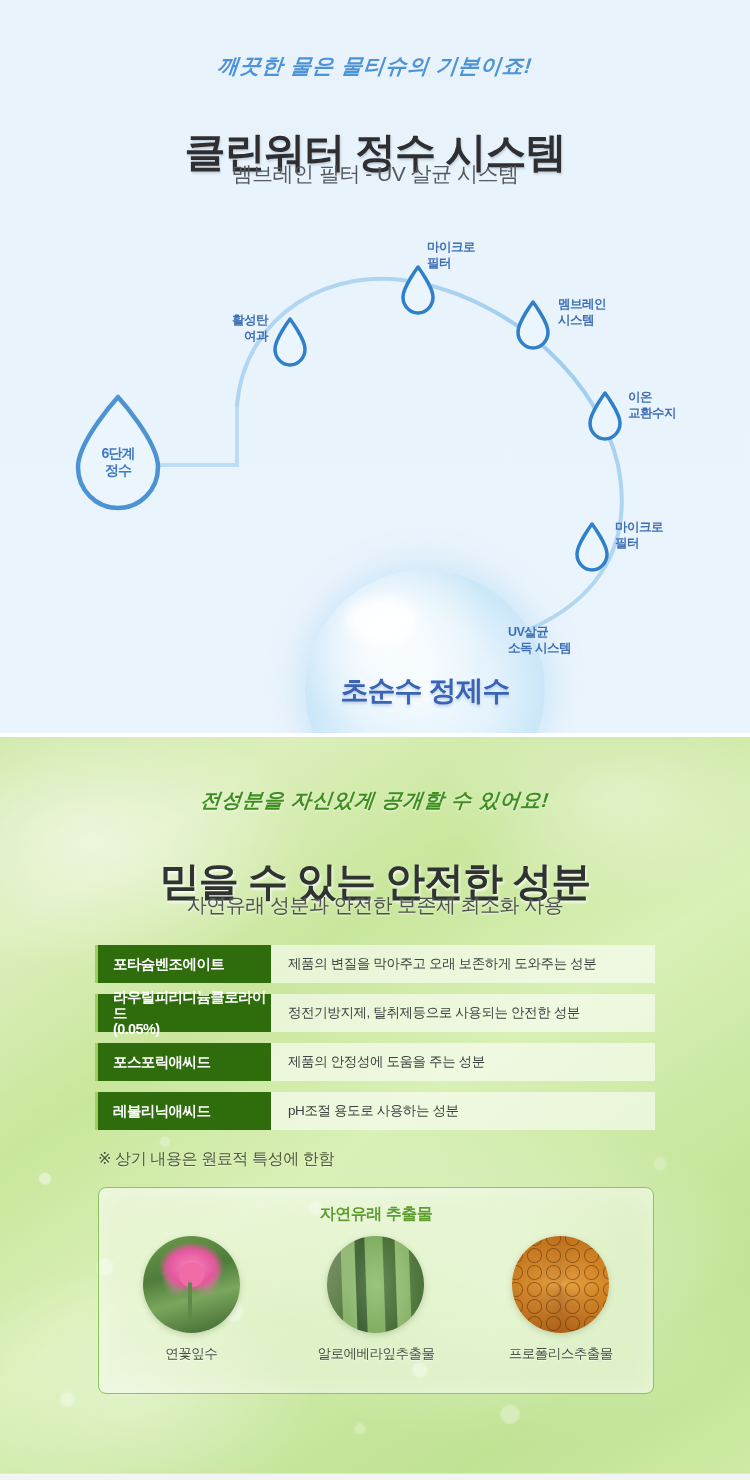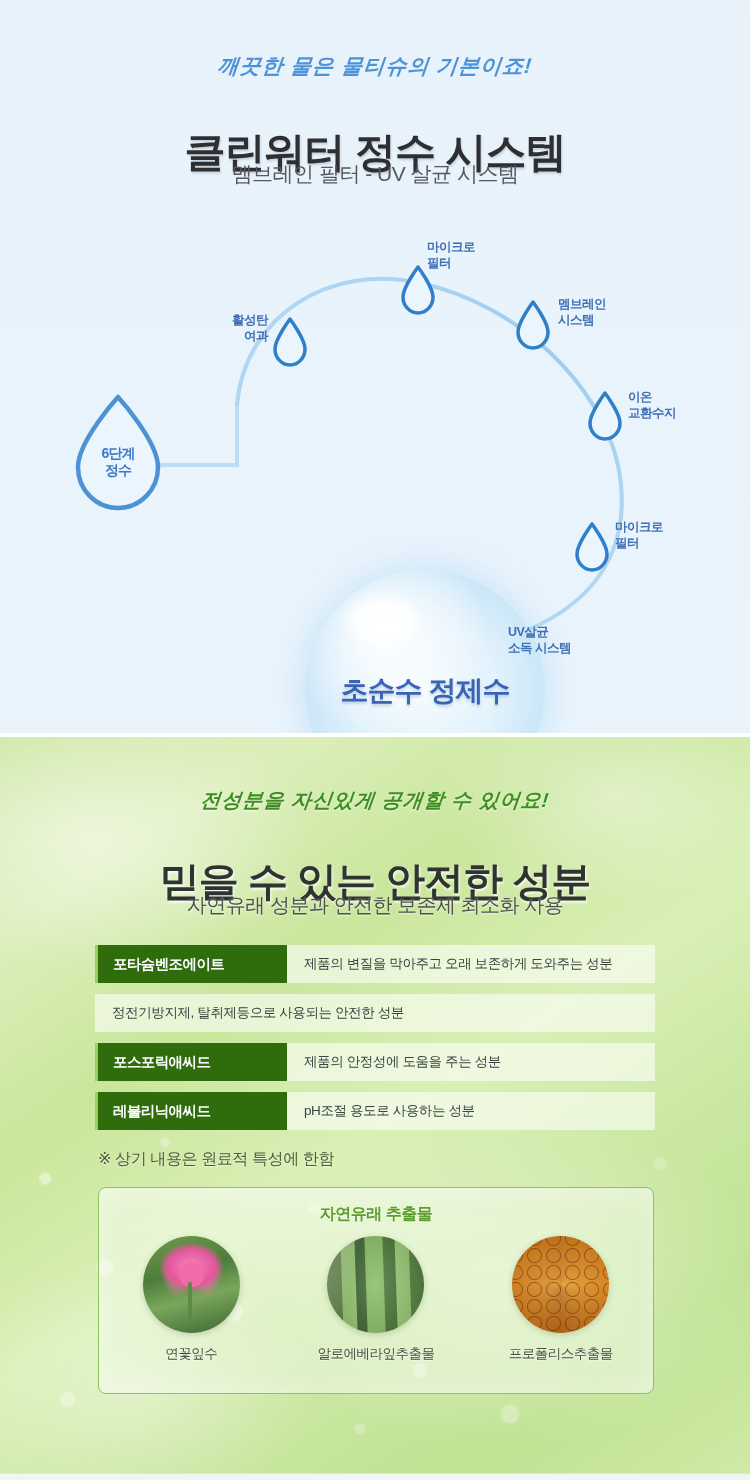--- a/index.html
+++ b/index.html
@@ -113,21 +113,21 @@
   }
   .green-sub{
     position:absolute;left:0;top:155px;width:750px;text-align:center;
     font-size:20px;font-weight:400;color:#4d524f;letter-spacing:-0.5px;
     text-shadow:0 1px 2px rgba(255,255,255,.7);
   }
 
   .ing-table{position:absolute;left:95px;top:208px;width:560px;}
   .ing-row{display:flex;height:38px;margin-bottom:11px;align-items:stretch;}
   .ing-name{
-    width:192px;flex:none;background:#2e6c0c;color:#ffffff;
+    width:176px;flex:none;background:#2e6c0c;color:#ffffff;
     display:flex;align-items:center;padding-left:15px;box-sizing:border-box;
     font-size:14.5px;font-weight:700;letter-spacing:-0.6px;line-height:1.12;
     border-left:3px solid #9ccf5e;
   }
   .ing-desc{
     flex:1;background:rgba(255,255,255,.58);
     display:flex;align-items:center;padding-left:17px;box-sizing:border-box;
     font-size:13.5px;color:#3b4440;letter-spacing:-0.4px;
   }
   .ing-note{
@@ -283,20 +283,22 @@
     <div class="green-sub">자연유래 성분과 안전한 보존제 최소화 사용</div>
 
     <div class="ing-table">
 
       <div class="ing-row">
         <div class="ing-name">포타슘벤조에이트</div>
         <div class="ing-desc">제품의 변질을 막아주고 오래 보존하게 도와주는 성분</div>
       </div>
 
       <div class="ing-row">
+        <div class="ing-name" style="white-space:pre-line;">라우릴피리디늄클로라이드
+(0.05%)</div>
         <div class="ing-desc">정전기방지제, 탈취제등으로 사용되는 안전한 성분</div>
       </div>
 
       <div class="ing-row">
         <div class="ing-name">포스포릭애씨드</div>
         <div class="ing-desc">제품의 안정성에 도움을 주는 성분</div>
       </div>
 
       <div class="ing-row">
         <div class="ing-name">레불리닉애씨드</div>

